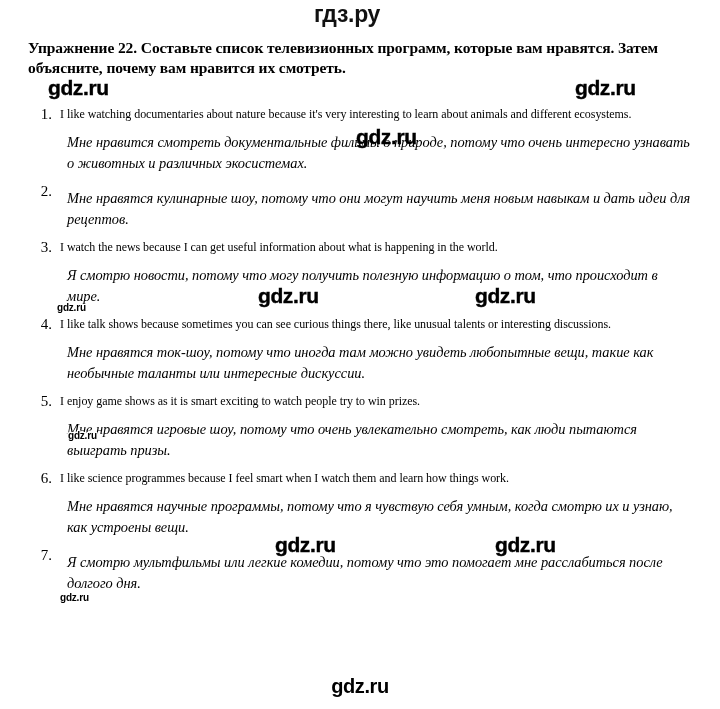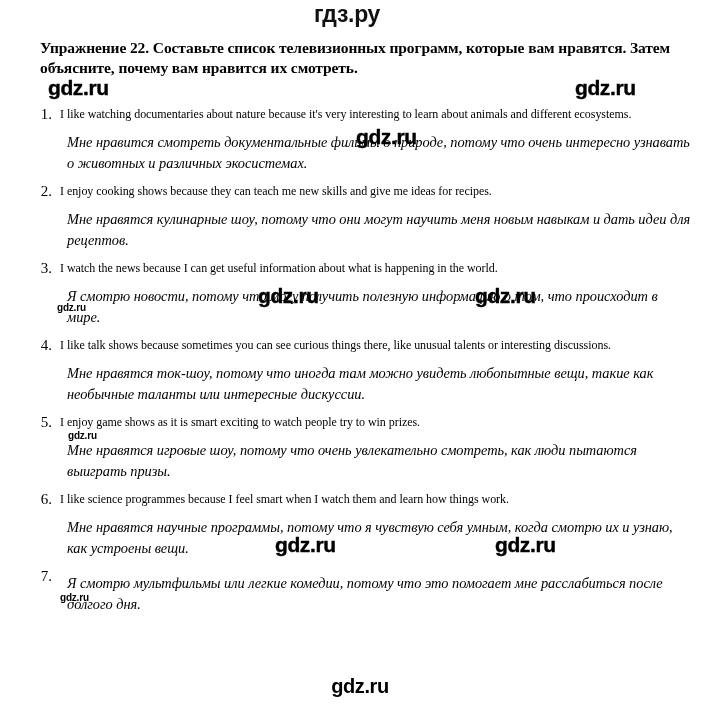--- a/index.html
+++ b/index.html
@@ -29,21 +29,21 @@
     font-weight: bold;
     font-size: 23px;
     letter-spacing: -0.3px;
     color: #111;
     line-height: 28px;
   }
 
   
   .task-heading {
     position: absolute;
-    left: 40px;
+    left: 28px;
     top: 38px;
     width: 660px;
     font-family: "Liberation Serif", "DejaVu Serif", serif;
     font-weight: bold;
     font-size: 15.5px;
     line-height: 20px;
     letter-spacing: -0.1px;
   }
 
   
@@ -126,21 +126,20 @@
     <div class="answer-item">
       <div class="item-number">1.</div>
       <div class="item-body">
         <p class="answer-en">I like watching documentaries about nature because it's very interesting to learn about animals and different ecosystems.</p>
         <p class="answer-ru">Мне нравится смотреть документальные фильмы о природе, потому что очень интересно узнавать о животных и различных экосистемах.</p>
       </div>
     </div>
     <div class="answer-item">
       <div class="item-number">2.</div>
       <div class="item-body">
-        <p class="answer-en">I enjoy cooking shows because they can teach me new skills and give me ideas for recipes.</p>
         <p class="answer-ru">Мне нравятся кулинарные шоу, потому что они могут научить меня новым навыкам и дать идеи для рецептов.</p>
       </div>
     </div>
     <div class="answer-item">
       <div class="item-number">3.</div>
       <div class="item-body">
         <p class="answer-en">I watch the news because I can get useful information about what is happening in the world.</p>
         <p class="answer-ru">Я смотрю новости, потому что могу получить полезную информацию о том, что происходит в мире.</p>
       </div>
     </div>

